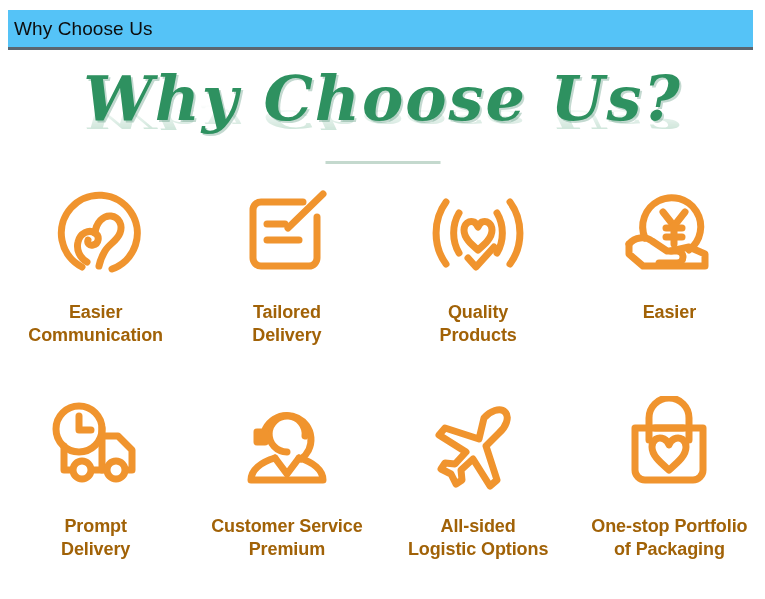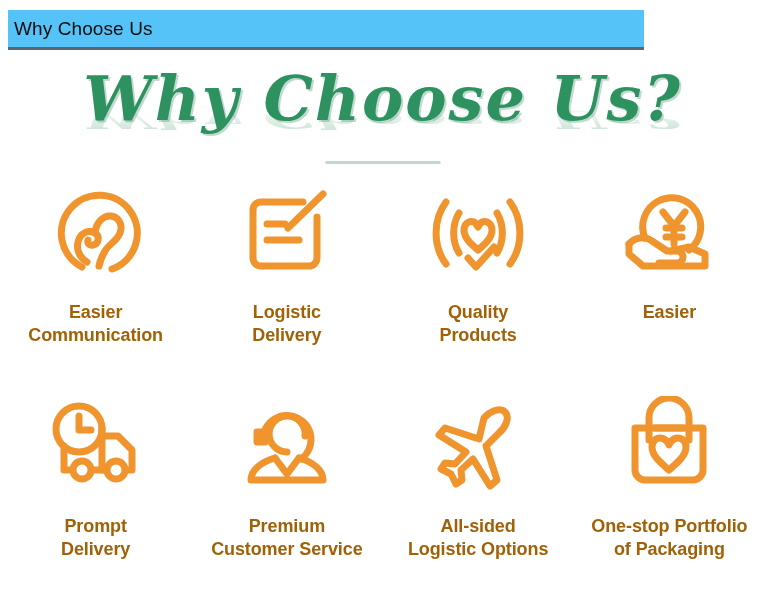--- a/index.html
+++ b/index.html
@@ -12,21 +12,21 @@
     background: #ffffff;
     font-family: "Liberation Sans", sans-serif;
     overflow: hidden;
   }
 
   
   #title-bar {
     position: absolute;
     left: 8px;
     top: 10px;
-    width: 636px;
+    width: 745px;
     height: 40px;
     background: #55c3f7;
     border-bottom: 3px solid #5b6670;
     box-sizing: border-box;
     display: flex;
     align-items: center;
   }
   #title-bar-text {
     font-size: 19px;
     color: #0d0d0d;
@@ -166,21 +166,21 @@
     <div class="feature-cell">
       <div class="feature-icon">
         <svg width="100" height="100" viewBox="0 0 100 100" fill="none" stroke="#f0942e" stroke-width="7" stroke-linecap="round" stroke-linejoin="round">
           <path d="M66 20 H24 A8 8 0 0 0 16 28 V76 A8 8 0 0 0 24 84 H72 A8 8 0 0 0 80 76 V35"></path>
           <path d="M30 42 H48"></path>
           <path d="M30 58 H62"></path>
           <path d="M51 46 L86 12"></path>
         </svg>
       </div>
       <div class="feature-label">
-        <div>Logistic</div>
+        <div>Tailored</div>
         <div>Delivery</div>
       </div>
     </div>
 
     <div class="feature-cell">
       <div class="feature-icon">
         <svg width="100" height="100" viewBox="0 0 100 100" fill="none" stroke="#f0942e" stroke-width="7" stroke-linecap="round" stroke-linejoin="round">
           <path d="M31 31 A28 34 0 0 0 31 71"></path>
           <path d="M69 31 A28 34 0 0 1 69 71"></path>
           <path d="M18 20 A42 48 0 0 0 18 82"></path>
@@ -235,22 +235,22 @@
       <div class="feature-icon">
         <svg width="100" height="100" viewBox="0 0 100 100" fill="none" stroke="#f0942e" stroke-width="7" stroke-linecap="round" stroke-linejoin="round">
           <path d="M26 44 A24 24 0 1 1 64 63"></path>
           <path d="M50 56 A18 18 0 1 1 68 40"></path>
           <path d="M20 36 V46 H28 V36 Z"></path>
           <path d="M38 62 L50 78 L62 62"></path>
           <path d="M38 62 C24 66 14 74 14 84 H86 C86 74 76 66 62 62"></path>
         </svg>
       </div>
       <div class="feature-label">
+        <div>Customer Service</div>
         <div>Premium</div>
-        <div>Customer Service</div>
       </div>
     </div>
 
     <div class="feature-cell">
       <div class="feature-icon">
         <svg width="100" height="100" viewBox="0 0 100 100" fill="none" stroke="#f0942e" stroke-width="7" stroke-linecap="round" stroke-linejoin="round">
           <path d="M56 22 C62 15 72 11 77 16 C82 21 78 31 71 37 L58 50 L69 84 L62 90 L45 63 L33 74 L34 84 L28 88 L23 78 L13 73 L17 67 L27 68 L38 56 L11 39 L17 32 L51 43 Z"></path>
         </svg>
       </div>
       <div class="feature-label">

